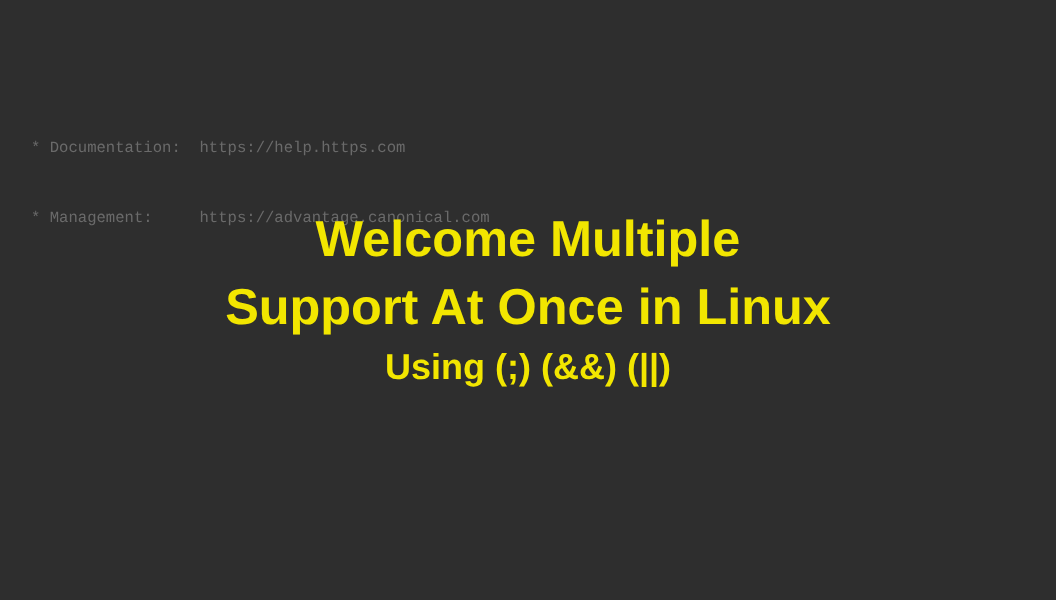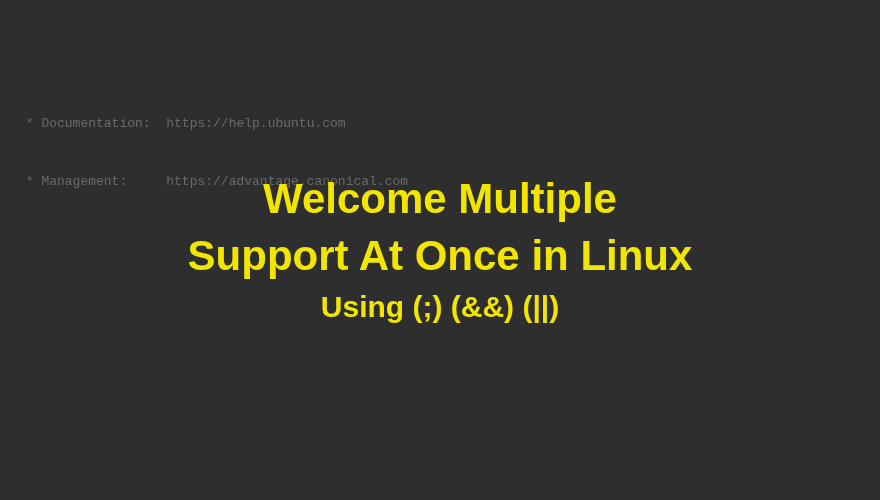--- a/index.html
+++ b/index.html
@@ -53,21 +53,21 @@
       font-size: 30px;
       font-weight: bold;
       text-align: center;
     }
   </style>
 </head>
 <body>
 
 <div class="terminal">
   <span class="terminal-line"></span>
-  <span class="terminal-line"> * Documentation:  https://help.ubuntu.com</span>
+  <span class="terminal-line"> * Documentation:  https://help.https.com</span>
   <span class="terminal-line"> * Management:     https://advantage.canonical.com</span>
   <span class="terminal-line"></span>
   <span class="terminal-line"></span>
   
   
   
   
   
   
   

